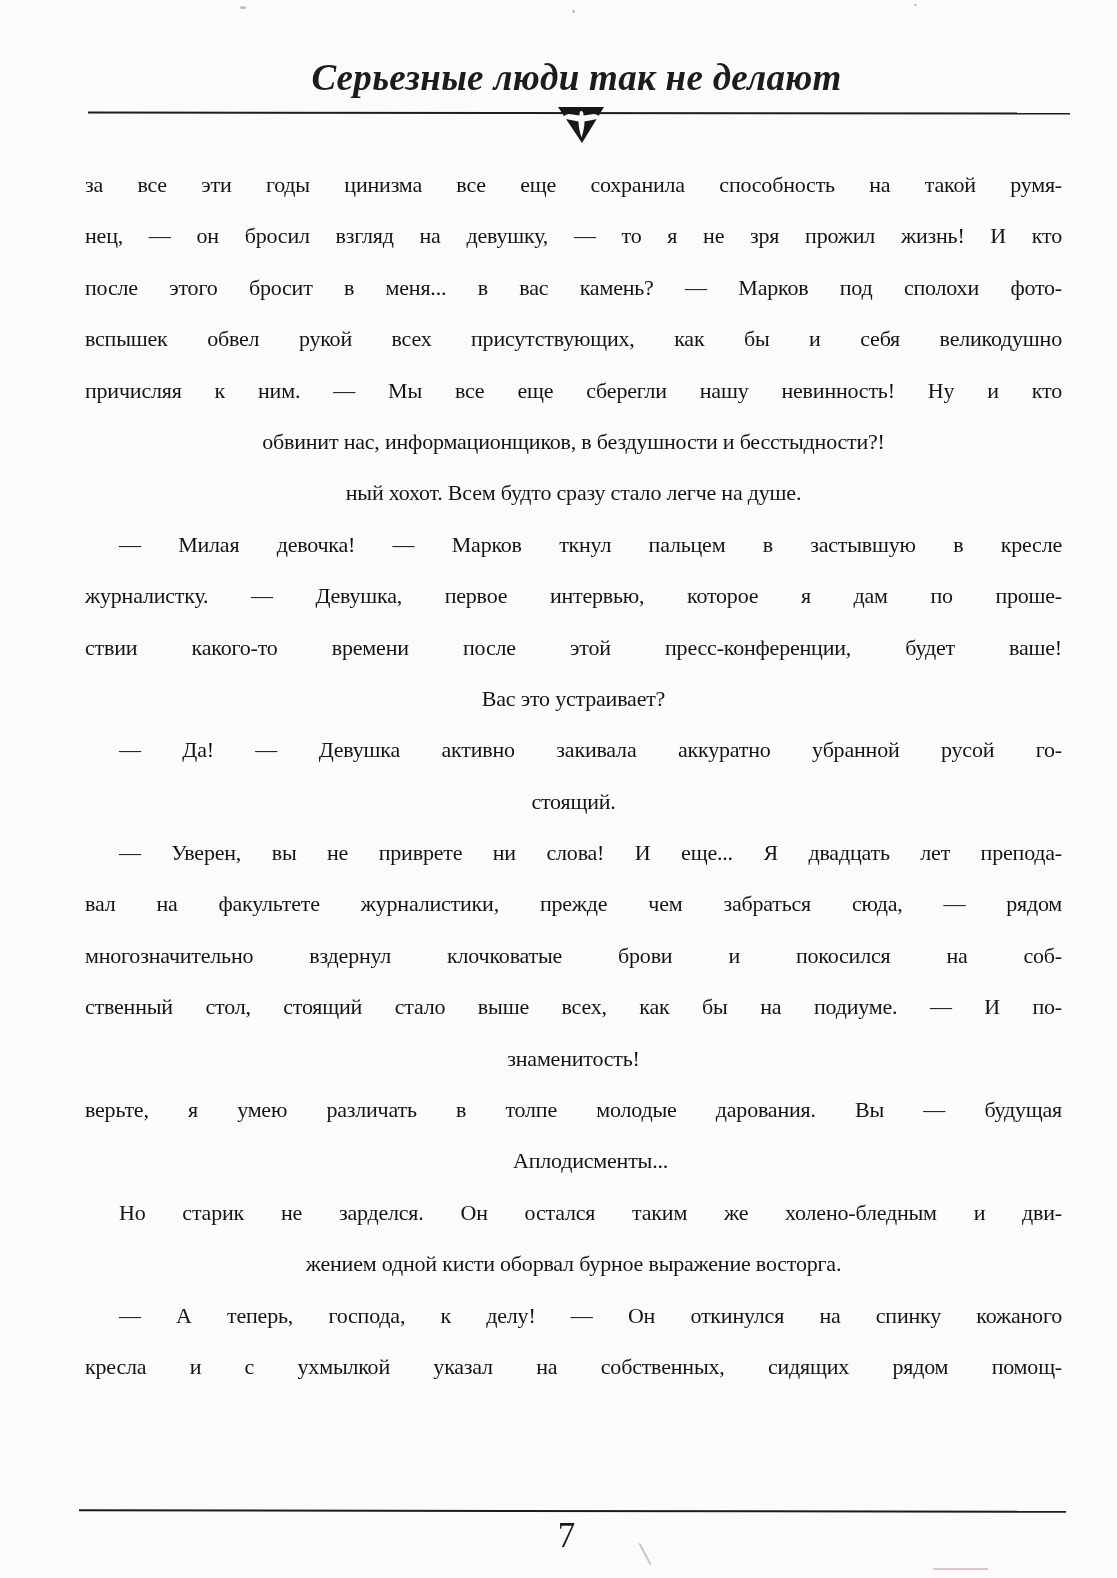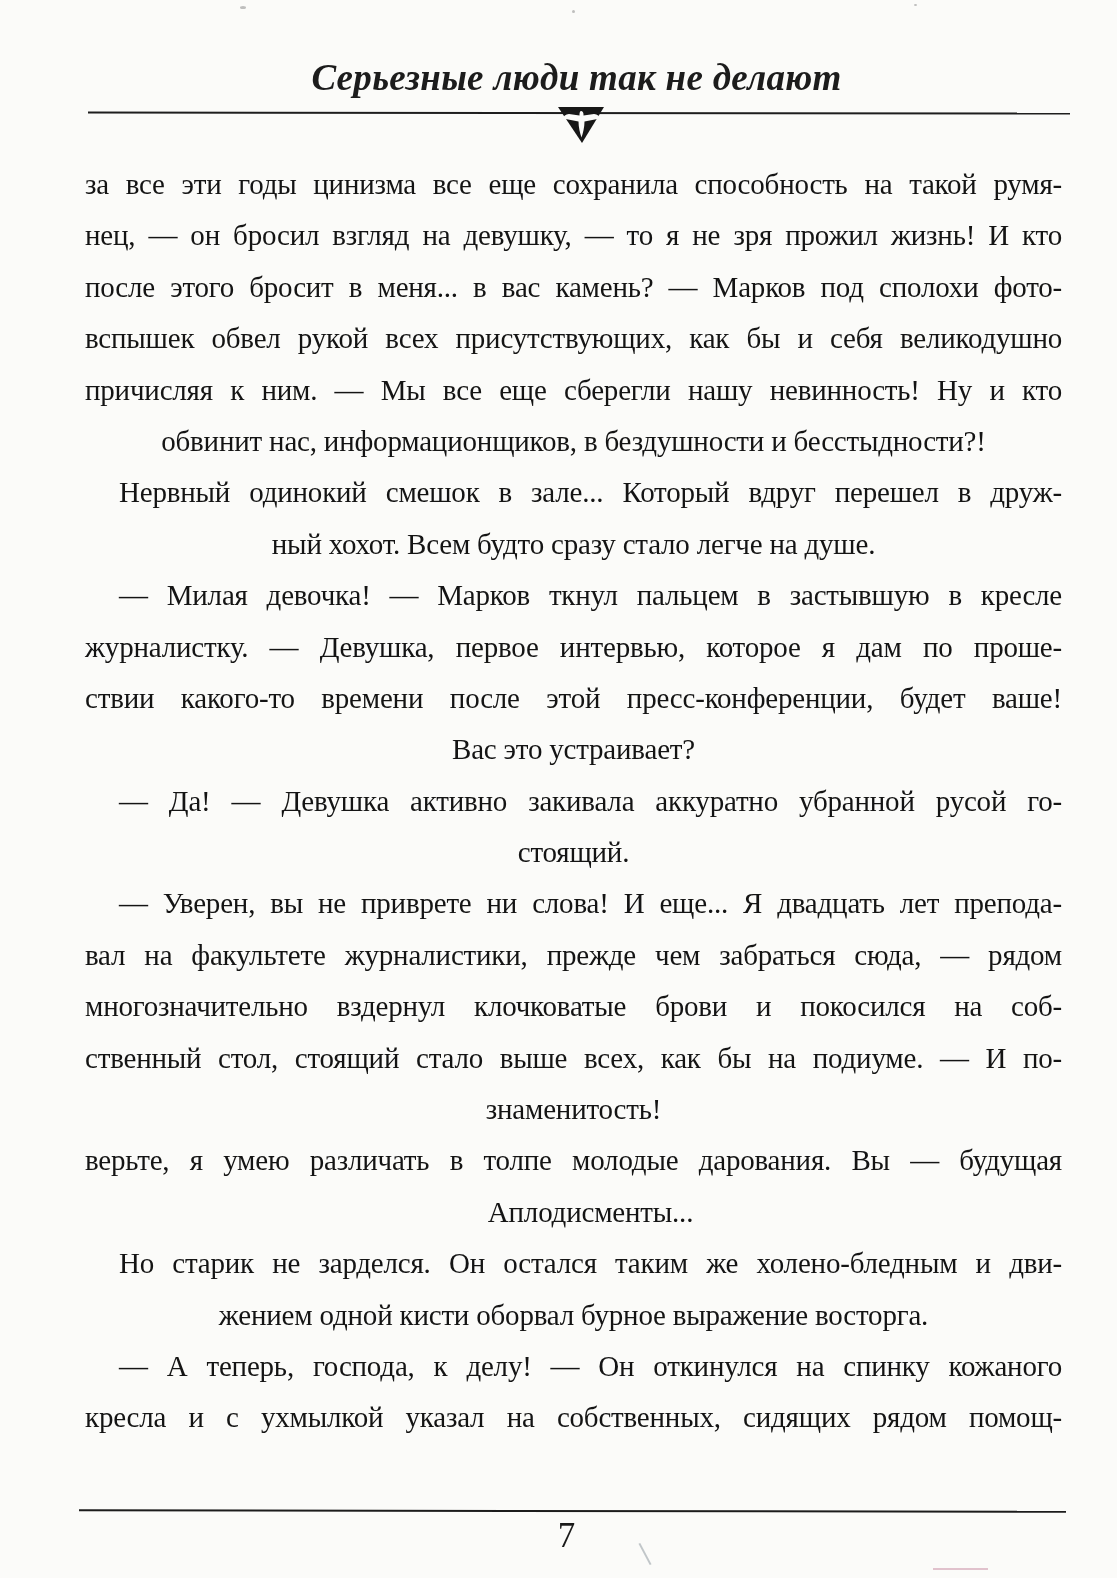--- a/index.html
+++ b/index.html
@@ -35,21 +35,21 @@
   .ornament {
     position: absolute;
     left: 556px; top: 103px;
     width: 50px; height: 42px;
   }
 
   .text-block {
     position: absolute;
     left: 85px; top: 159px;
     width: 977px;
-    font-size: 29px;
+    font-size: 22px;
     letter-spacing: -0.2px;
     color: #141414;
   }
   .line {
     height: 51.4px;
     line-height: 51.4px;
     text-align: center;
     white-space: normal;
   }
   .line.j { text-align: justify; text-align-last: justify; }
@@ -116,21 +116,20 @@
     </svg>
   </div>
 
   <div class="text-block">
       <div class="line j">за все эти годы цинизма все еще сохранила способность на такой румя-</div>
       <div class="line j">нец, — он бросил взгляд на девушку, — то я не зря прожил жизнь! И кто</div>
       <div class="line j">после этого бросит в меня... в вас камень? — Марков под сполохи фото-</div>
       <div class="line j">вспышек обвел рукой всех присутствующих, как бы и себя великодушно</div>
       <div class="line j">причисляя к ним. — Мы все еще сберегли нашу невинность! Ну и кто</div>
       <div class="line">обвинит нас, информационщиков, в бездушности и бесстыдности?!</div>
-      <div class="line j ind">Нервный одинокий смешок в зале... Который вдруг перешел в друж-</div>
       <div class="line">ный хохот. Всем будто сразу стало легче на душе.</div>
       <div class="line j ind">— Милая девочка! — Марков ткнул пальцем в застывшую в кресле</div>
       <div class="line j">журналистку. — Девушка, первое интервью, которое я дам по проше-</div>
       <div class="line j">ствии какого-то времени после этой пресс-конференции, будет ваше!</div>
       <div class="line">Вас это устраивает?</div>
       <div class="line j ind">— Да! — Девушка активно закивала аккуратно убранной русой го-</div>
       <div class="line">стоящий.</div>
       <div class="line j ind">— Уверен, вы не приврете ни слова! И еще... Я двадцать лет препода-</div>
       <div class="line j">вал на факультете журналистики, прежде чем забраться сюда, — рядом</div>
       <div class="line j">многозначительно вздернул клочковатые брови и покосился на соб-</div>

